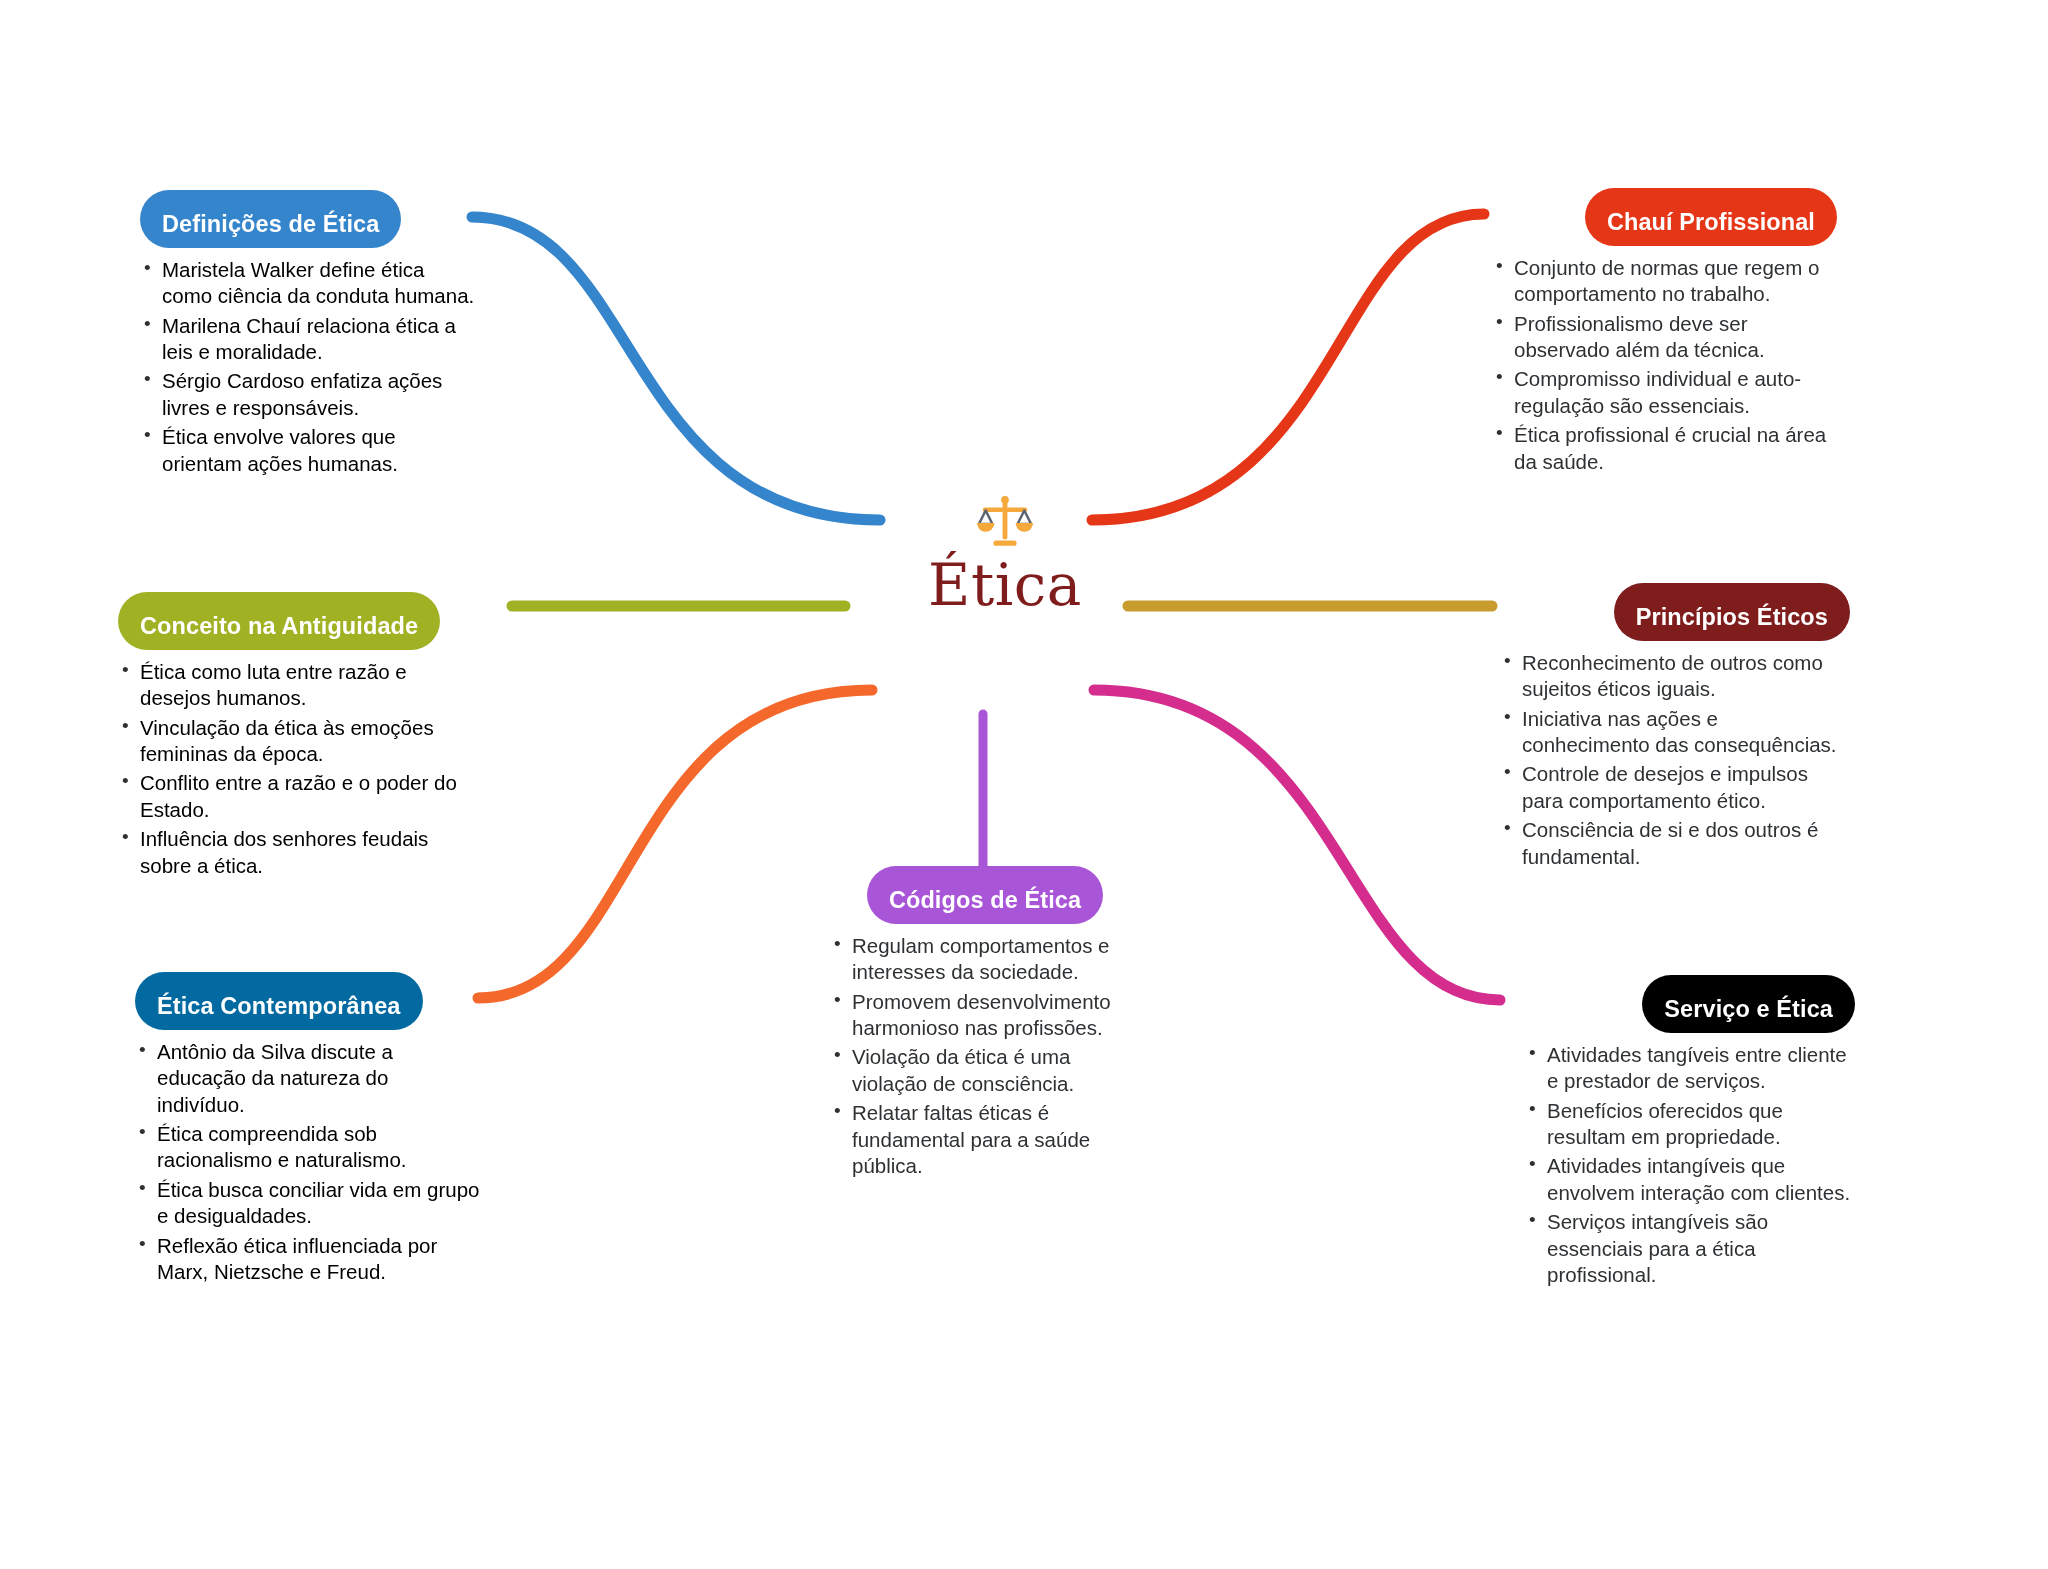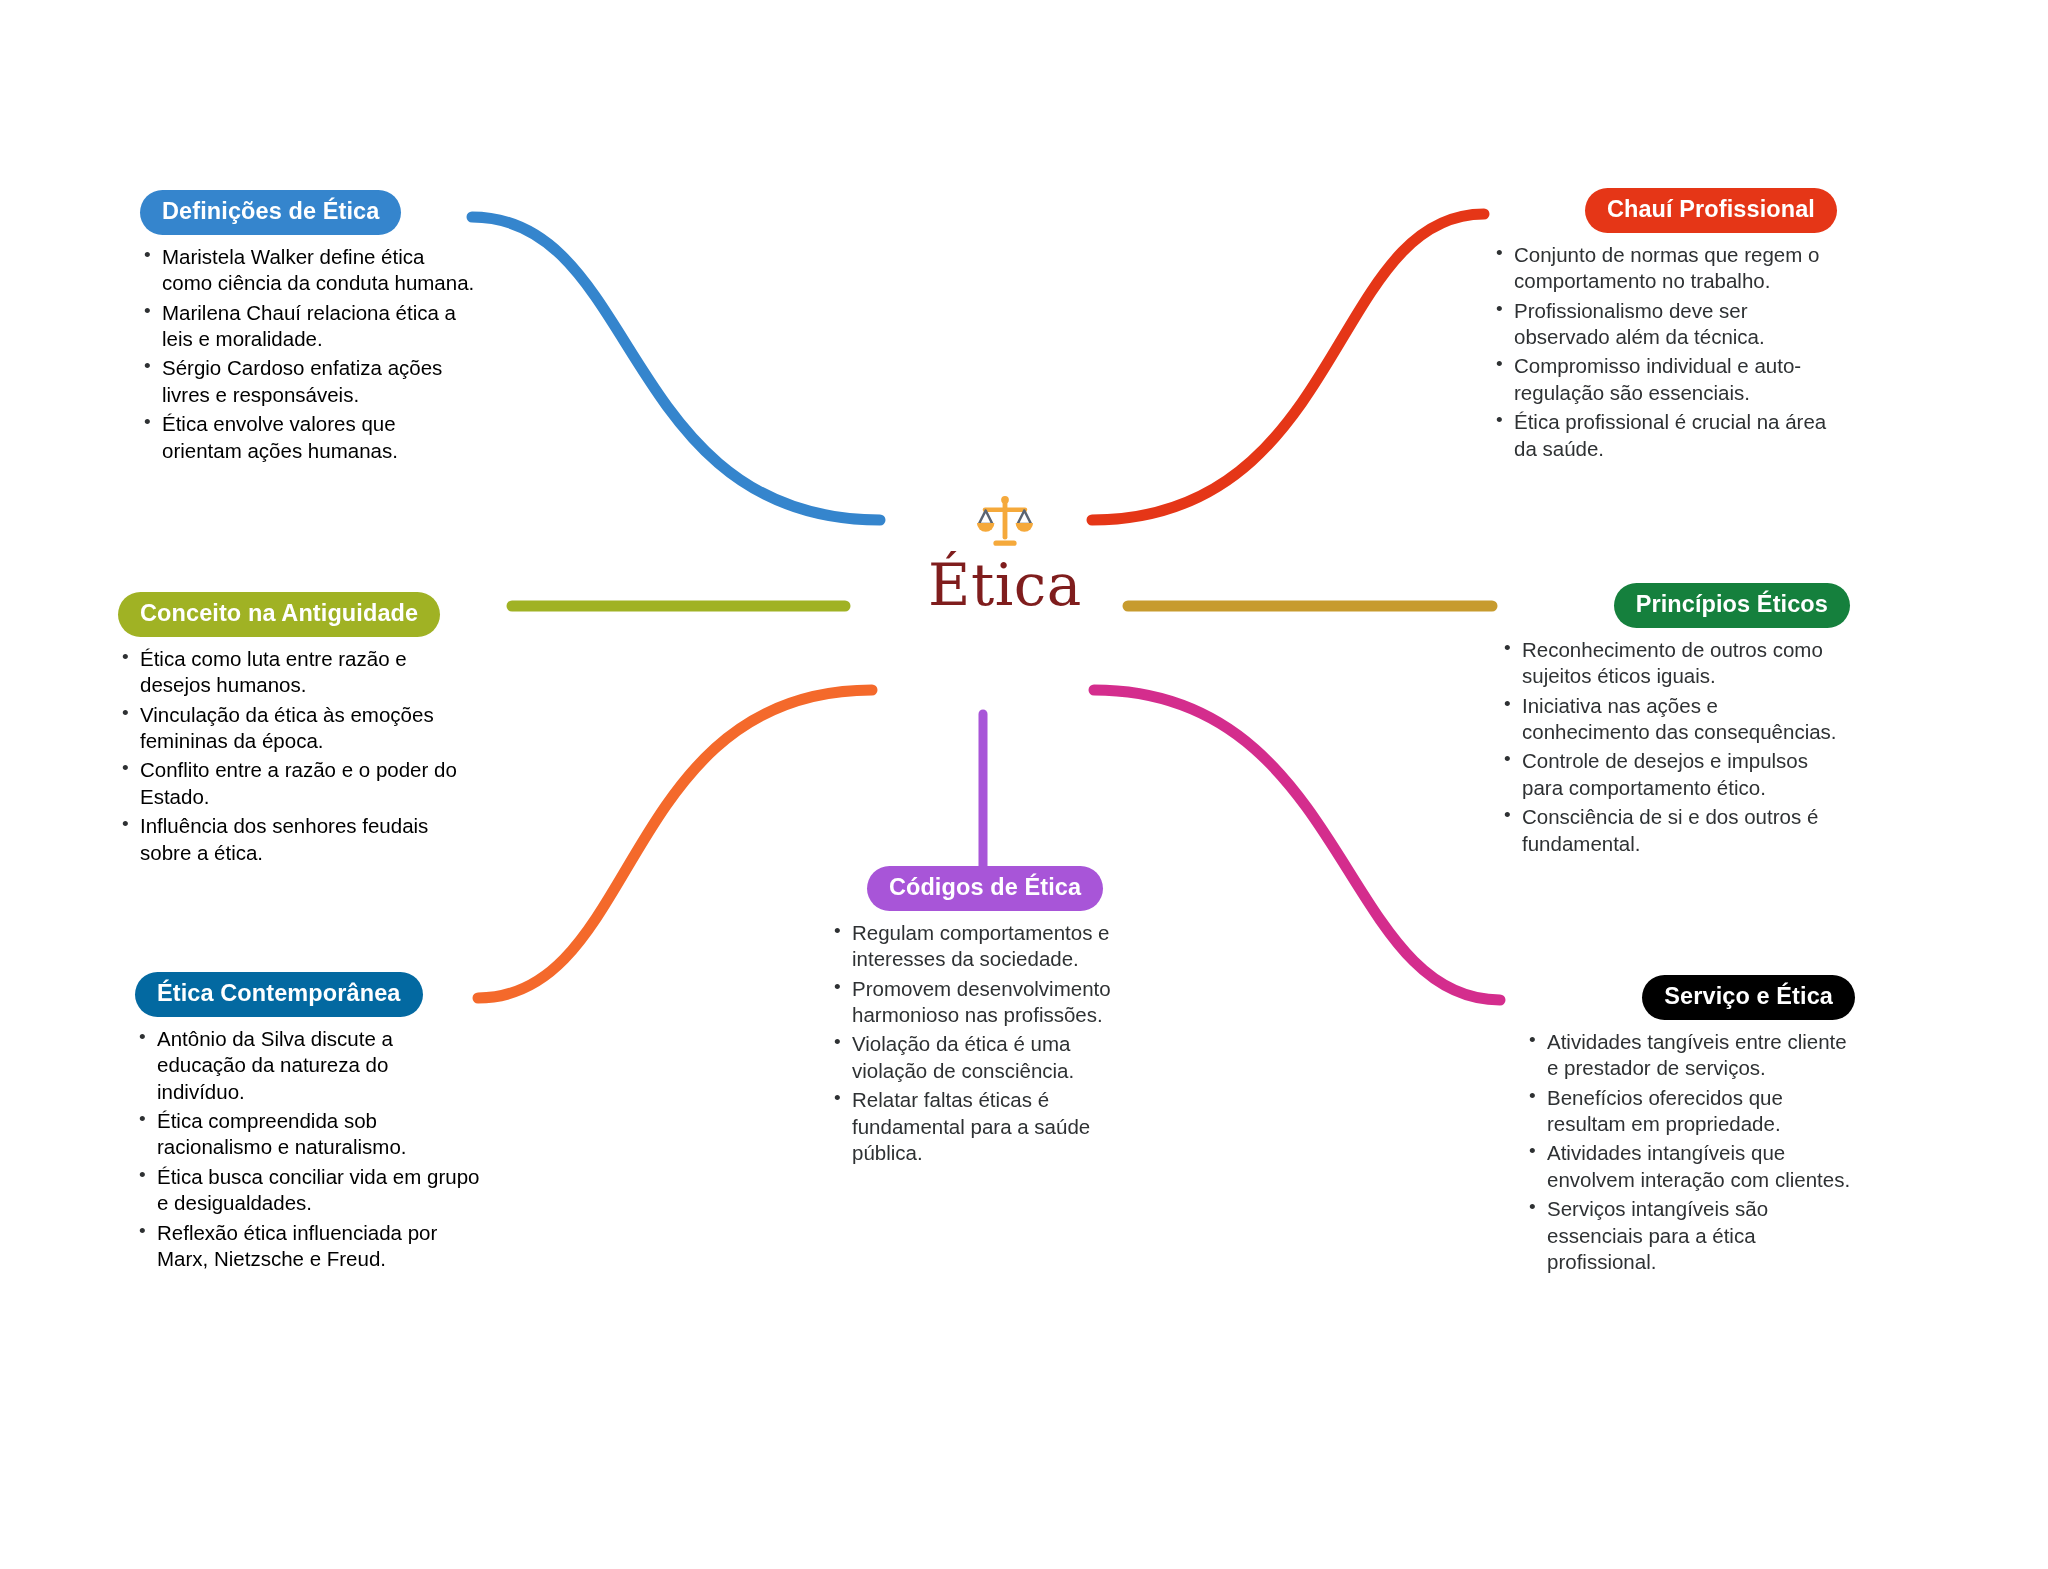--- a/index.html
+++ b/index.html
@@ -49,21 +49,21 @@
   }
 
   
   .branch {
     position: absolute;
     width: 352px;
   }
   .branch-pill {
     display: inline-block;
     border-radius: 999px;
-    padding: 9px 22px 11px 22px;
+    padding: 22px 22px 11px 22px;
     color: #ffffff;
     font-weight: bold;
     font-size: 23.5px;
     line-height: 1.05;
     letter-spacing: 0.1px;
     white-space: nowrap;
   }
   .pill-row {
     display: flex;
   }
@@ -190,21 +190,21 @@
     <ul class="bullets">
       <li>Conjunto de normas que regem o comportamento no trabalho.</li>
       <li>Profissionalismo deve ser observado além da técnica.</li>
       <li>Compromisso individual e auto-regulação são essenciais.</li>
       <li>Ética profissional é crucial na área da saúde.</li>
     </ul>
   </div>
 
   <div class="branch" id="branch-principios">
     <div class="pill-row right-align">
-      <span class="branch-pill" style="background:#15803d">Princípios Éticos</span>
+      <span class="branch-pill" style="background:#7f1d1d">Princípios Éticos</span>
     </div>
     <ul class="bullets">
       <li>Reconhecimento de outros como sujeitos éticos iguais.</li>
       <li>Iniciativa nas ações e conhecimento das consequências.</li>
       <li>Controle de desejos e impulsos para comportamento ético.</li>
       <li>Consciência de si e dos outros é fundamental.</li>
     </ul>
   </div>
 
   <div class="branch" id="branch-servico">

